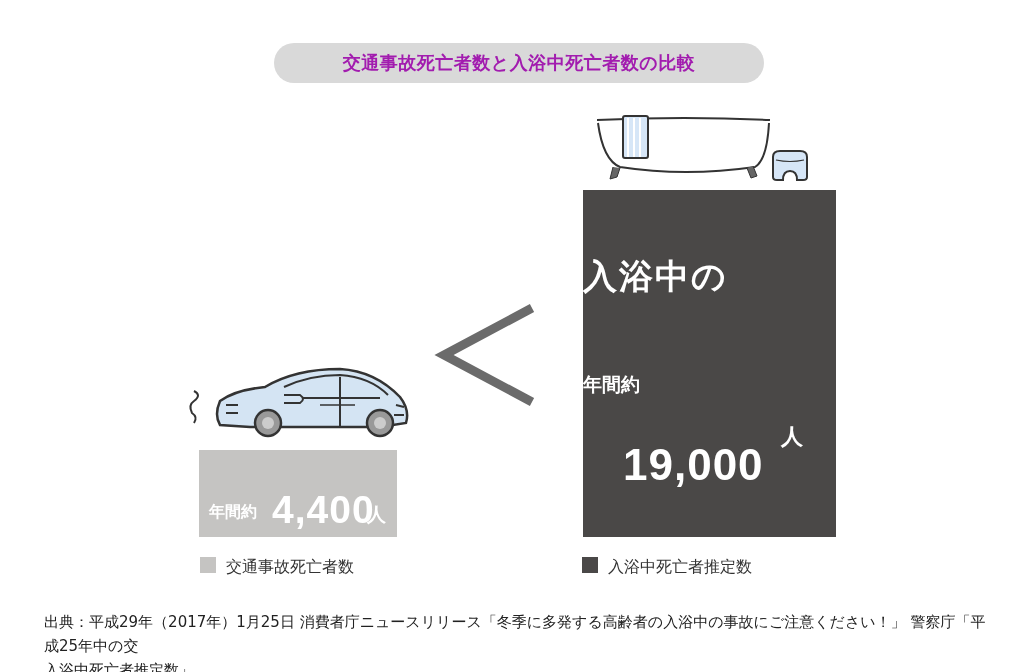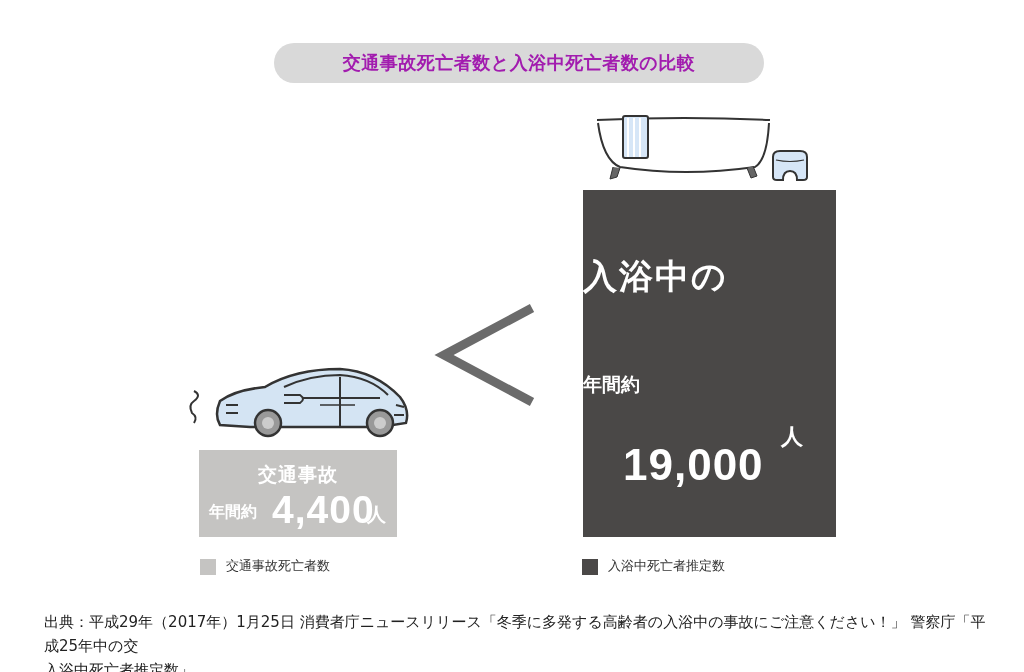--- a/index.html
+++ b/index.html
@@ -49,22 +49,22 @@
     .gray-box .big {
       position: absolute; left: 73px; top: 38px;
       font-family: "Liberation Sans", sans-serif;
       font-size: 39px; font-weight: bold; letter-spacing: 1px;
     }
     .gray-box .unit {
       position: absolute; left: 168px; top: 52px; font-size: 19px; font-weight: bold;
     }
     .less-than { position: absolute; left: 430px; top: 300px; width: 110px; height: 110px; }
     .legend-item {
-      position: absolute; top: 557px; display: flex; align-items: flex-end;
-      font-size: 13px; color: #333;
+      position: absolute; top: 557px; display: flex; align-items: flex-start;
+      font-size: 16px; color: #333;
     }
     .legend-swatch { width: 16px; height: 16px; margin-right: 10px; }
     .source {
       position: absolute; left: 44px; top: 610px; width: 950px;
       font-size: 15px; line-height: 24px; color: #222;
     }
   </style>
 </head>
 <body>
 
@@ -106,21 +106,20 @@
   <line x1="140" y1="50" x2="175" y2="50" stroke="#333" stroke-width="1.5"></line>
   <path d="M46 50 L58 50 M46 58 L58 58" stroke="#333" stroke-width="2"></path>
   <path d="M216 50 L224 52 M214 60 L224 60" stroke="#333" stroke-width="2"></path>
   <circle cx="88" cy="68" r="13" fill="#999" stroke="#333" stroke-width="2.5"></circle>
   <circle cx="88" cy="68" r="6" fill="#ccc"></circle>
   <circle cx="200" cy="68" r="13" fill="#999" stroke="#333" stroke-width="2.5"></circle>
   <circle cx="200" cy="68" r="6" fill="#ccc"></circle>
 </svg>
 
 <div class="gray-box">
-  <div class="headline">交通事故</div>
   <div class="sub">年間約</div>
   <div class="big">4,400</div>
   <div class="unit">人</div>
 </div>
 
 <div class="legend-item" style="left:200px;">
   <span class="legend-swatch" style="background:#c5c4c2;"></span>
   <span>交通事故死亡者数</span>
 </div>
 <div class="legend-item" style="left:582px;">

